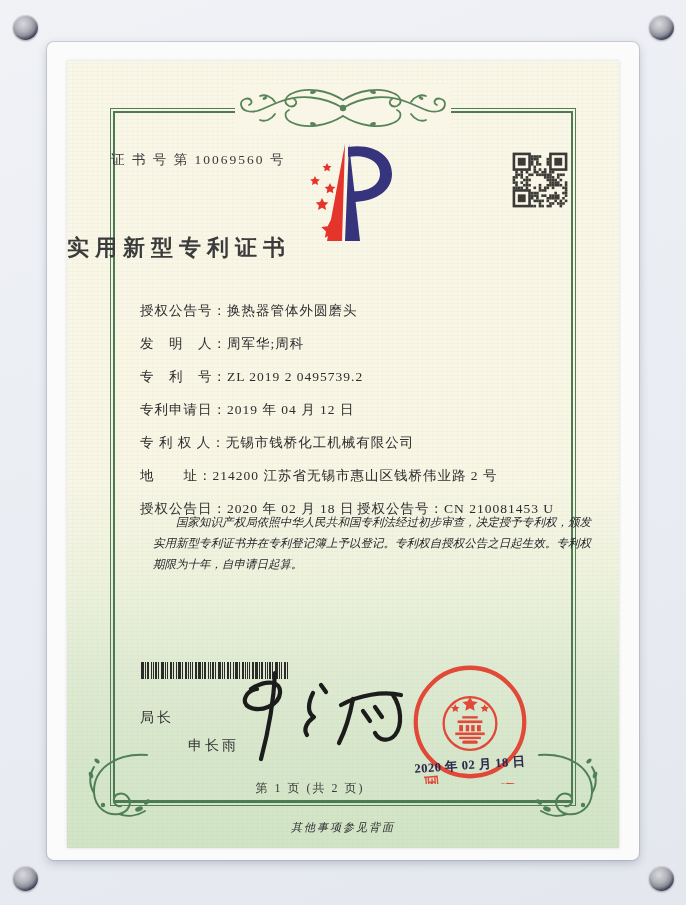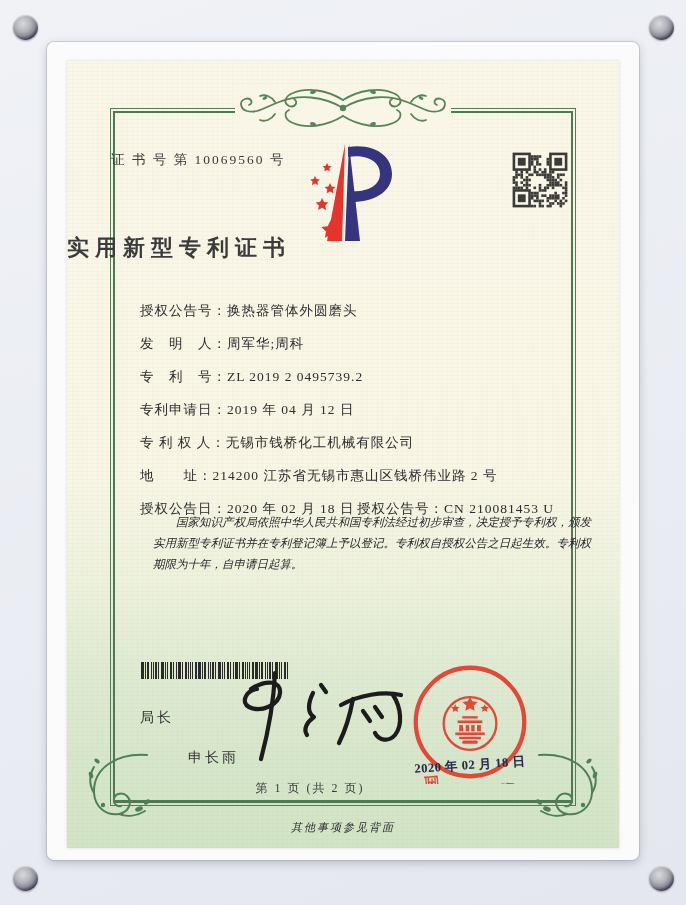--- a/index.html
+++ b/index.html
@@ -69,21 +69,21 @@
     color:#26262a; font-style:italic; text-align:justify;
     font-family:"Liberation Serif","DejaVu Serif",serif;
     margin-left:20px;
   }
   .paras p{ margin:0; text-indent:2em; }
 
   .barcode{ left:74px; top:601px; width:147px; height:17px; }
 
   .signer{ left:73px; top:649px; font-size:14px; color:#333;
     font-family:"Liberation Sans","DejaVu Sans",sans-serif; letter-spacing:3px; line-height:1;}
-  .signer .name{ margin-top:26px;padding-left:48px; }
+  .signer .name{ margin-top:14px;padding-left:48px; }
   .signature{ left:150px; top:606px; width:200px; height:100px; }
 
   .seal{ left:341px; top:599px; width:124px; height:124px; opacity:.93; }
   .seal-date{
     left:334px; top:696px; width:138px; text-align:center;
     font-size:12.5px; font-weight:bold; color:#222a50; letter-spacing:.5px;
     transform:rotate(-4deg); white-space:nowrap;
     text-shadow:0 0 1px rgba(180,40,30,.25);
   }
 

